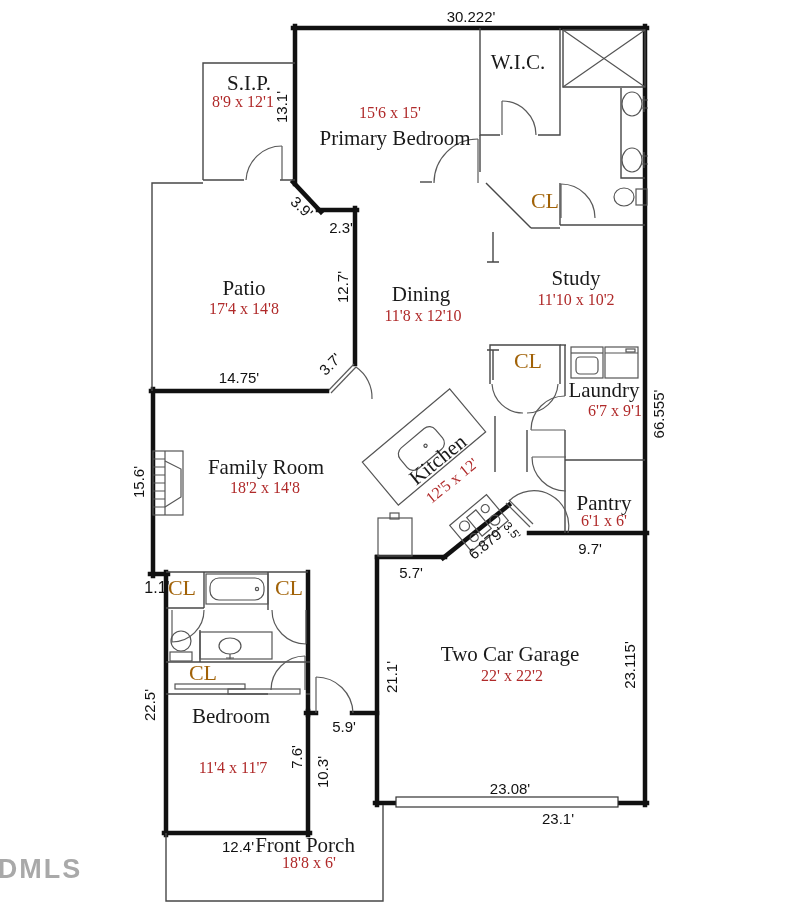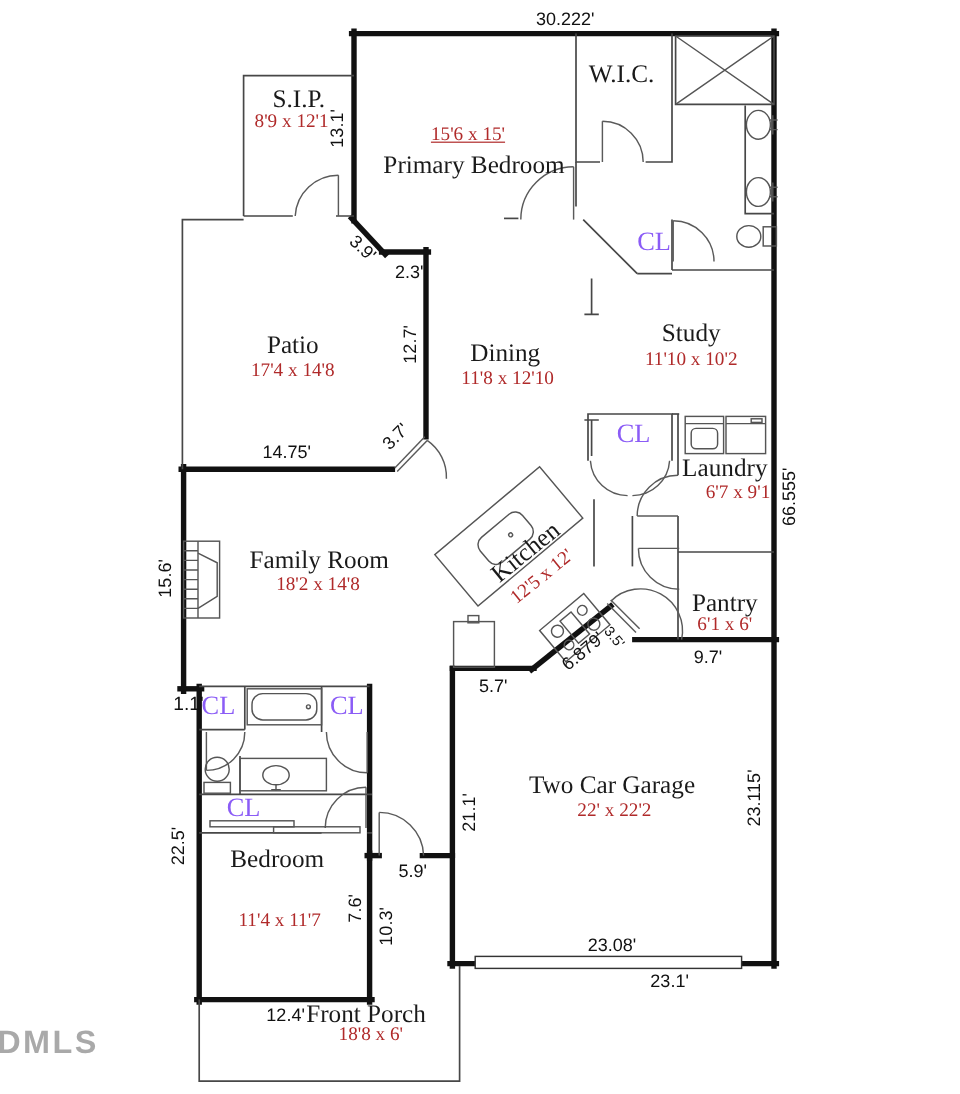--- a/index.html
+++ b/index.html
@@ -1,21 +1,21 @@
 <!DOCTYPE html>
 <html><head>
 <meta charset="utf-8">
 <style>
   html,body{margin:0;padding:0;background:#fff;}
   #plan{position:relative;width:800px;height:912px;background:#fff;overflow:hidden;
         font-family:"Liberation Serif", serif;}
   #plan svg{position:absolute;left:0;top:0;}
   .lbl{position:absolute;white-space:nowrap;line-height:1;}
   .room{font-family:"Liberation Serif", serif;font-size:21px;color:#1a1a1a;}
-  .room-sm{font-family:"Liberation Serif", serif;font-size:22px;color:#8b5cf6;}
+  .room-sm{font-family:"Liberation Serif", serif;font-size:22px;color:#a16207;}
   .rdim{font-family:"Liberation Serif", serif;font-size:16px;color:#b02a2a;}
   .mdim{font-family:"Liberation Sans", sans-serif;font-size:15px;color:#111;}
   .mdim-sm{font-family:"Liberation Sans", sans-serif;font-size:12px;color:#111;}
   .logo{font-family:"Liberation Sans", sans-serif;font-size:27px;color:#8d8d8d;
         letter-spacing:2px;font-weight:bold;opacity:.75;}
 </style>
 </head>
 <body>
 
 <div id="plan">
@@ -247,21 +247,21 @@
   <div class="lbl room" style="left:231px;top:716px;transform:translate(-50%,-50%);">Bedroom</div>
   <div class="lbl room" style="left:305px;top:845px;transform:translate(-50%,-50%);">Front Porch</div>
 
   <div class="lbl room-sm" style="left:545px;top:201px;transform:translate(-50%,-50%);">CL</div>
   <div class="lbl room-sm" style="left:528px;top:361px;transform:translate(-50%,-50%);">CL</div>
   <div class="lbl room-sm" style="left:182px;top:588px;transform:translate(-50%,-50%);">CL</div>
   <div class="lbl room-sm" style="left:289px;top:588px;transform:translate(-50%,-50%);">CL</div>
   <div class="lbl room-sm" style="left:203px;top:673px;transform:translate(-50%,-50%);">CL</div>
 
   <div class="lbl rdim" style="left:243px;top:102px;transform:translate(-50%,-50%);">8'9 x 12'1</div>
-  <div class="lbl rdim" style="left:390px;top:113px;transform:translate(-50%,-50%);text-decoration:underline;">15'6 x 15'</div>
+  <div class="lbl rdim" style="left:390px;top:113px;transform:translate(-50%,-50%);">15'6 x 15'</div>
   <div class="lbl rdim" style="left:244px;top:309px;transform:translate(-50%,-50%);">17'4 x 14'8</div>
   <div class="lbl rdim" style="left:423px;top:316px;transform:translate(-50%,-50%);">11'8 x 12'10</div>
   <div class="lbl rdim" style="left:576px;top:300px;transform:translate(-50%,-50%);">11'10 x 10'2</div>
   <div class="lbl rdim" style="left:615px;top:411px;transform:translate(-50%,-50%);">6'7 x 9'1</div>
   <div class="lbl rdim" style="left:265px;top:488px;transform:translate(-50%,-50%);">18'2 x 14'8</div>
   <div class="lbl rdim" style="left:452px;top:481px;transform:translate(-50%,-50%) rotate(-39deg);">12'5 x 12'</div>
   <div class="lbl rdim" style="left:604px;top:521px;transform:translate(-50%,-50%);">6'1 x 6'</div>
   <div class="lbl rdim" style="left:512px;top:676px;transform:translate(-50%,-50%);">22' x 22'2</div>
   <div class="lbl rdim" style="left:233px;top:768px;transform:translate(-50%,-50%);">11'4 x 11'7</div>
   <div class="lbl rdim" style="left:284px;top:863px;transform:translate(-50%,-50%);margin-left:25px;">18'8 x 6'</div>

